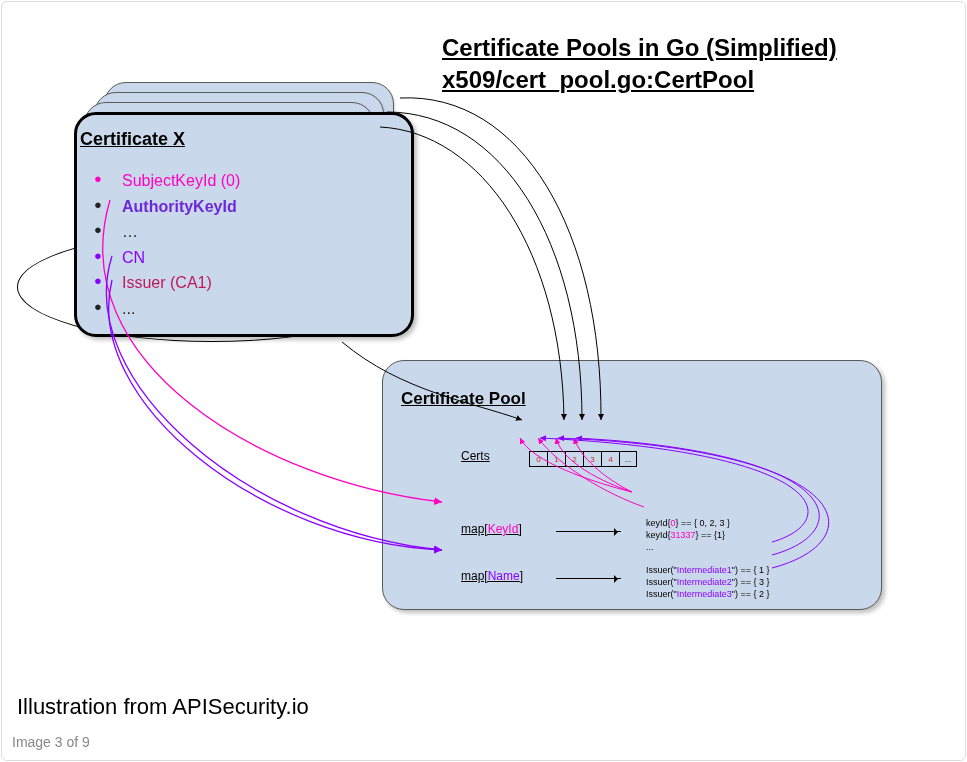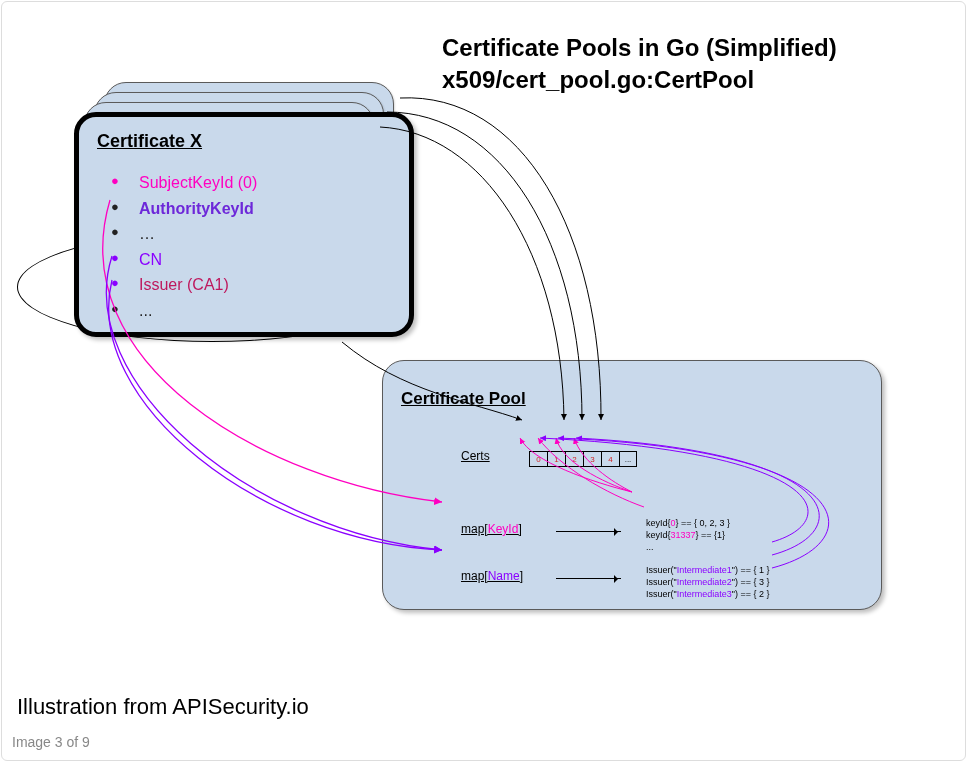--- a/index.html
+++ b/index.html
@@ -1,27 +1,27 @@
 <!DOCTYPE html>
 <html><head>
 <meta charset="utf-8">
 <style>
   * { margin: 0; padding: 0; box-sizing: border-box; }
   html, body { width: 967px; height: 762px; font-family: Arial, Helvetica, sans-serif; background: #fff; }
   .frame { position: relative; width: 965px; height: 760px; border: 1px solid #ddd; border-radius: 6px; margin: 1px; overflow: hidden; }
 
-  .title { position: absolute; left: 440px; top: 30px; font-size: 24px; font-weight: bold; line-height: 1.35; }
+  .title { position: absolute; left: 440px; top: 30px; font-size: 24px; font-weight: bold; text-decoration: underline; line-height: 1.35; }
 
   
   .card-stack { position: absolute; left: 72px; top: 80px; }
   .card-bg { position: absolute; width: 290px; height: 230px; background: #c9d9eb; border: 1px solid #5a5a5a; border-radius: 22px; box-shadow: 1px 1px 2px rgba(0,0,0,.15); }
   .card-bg.b1 { left: 30px; top: 0; }
   .card-bg.b2 { left: 20px; top: 10px; }
   .card-bg.b3 { left: 10px; top: 20px; }
-  .card-main { position: absolute; left: 0; top: 30px; width: 340px; height: 225px; background: #c9d9eb; border: 5px solid #000000; border-radius: 22px; box-shadow: 3px 3px 4px rgba(0,0,0,.25); padding: 14px 18px; }
+  .card-main { position: absolute; left: 0; top: 30px; width: 340px; height: 225px; background: #c9d9eb; border: 3px solid #000000; border-radius: 22px; box-shadow: 3px 3px 4px rgba(0,0,0,.25); padding: 14px 3px; }
   .card-title { font-size: 18px; font-weight: bold; text-decoration: underline; margin-bottom: 18px; }
   .card-list { list-style: none; margin-left: 26px; }
   .card-list li { position: relative; font-size: 16px; line-height: 1.6; padding-left: 16px; }
   .card-list li::before { content: "●"; position: absolute; left: -12px; top: 1px; font-size: 13px; }
   .li-ski   { color: #ff00c1; } .li-ski::before   { color: #ff00c1; }
   .li-aki   { color: #6d28d9; font-weight: bold;   } .li-aki::before   { color: #222; }
   .li-dots1 { color: #222;   } .li-dots1::before { color: #222; }
   .li-cn    { color: #8a00ff; } .li-cn::before    { color: #8a00ff; }
   .li-iss   { color: #be185d; } .li-iss::before   { color: #8a00ff; }
   .li-dots2 { color: #222;   } .li-dots2::before { color: #222; }

